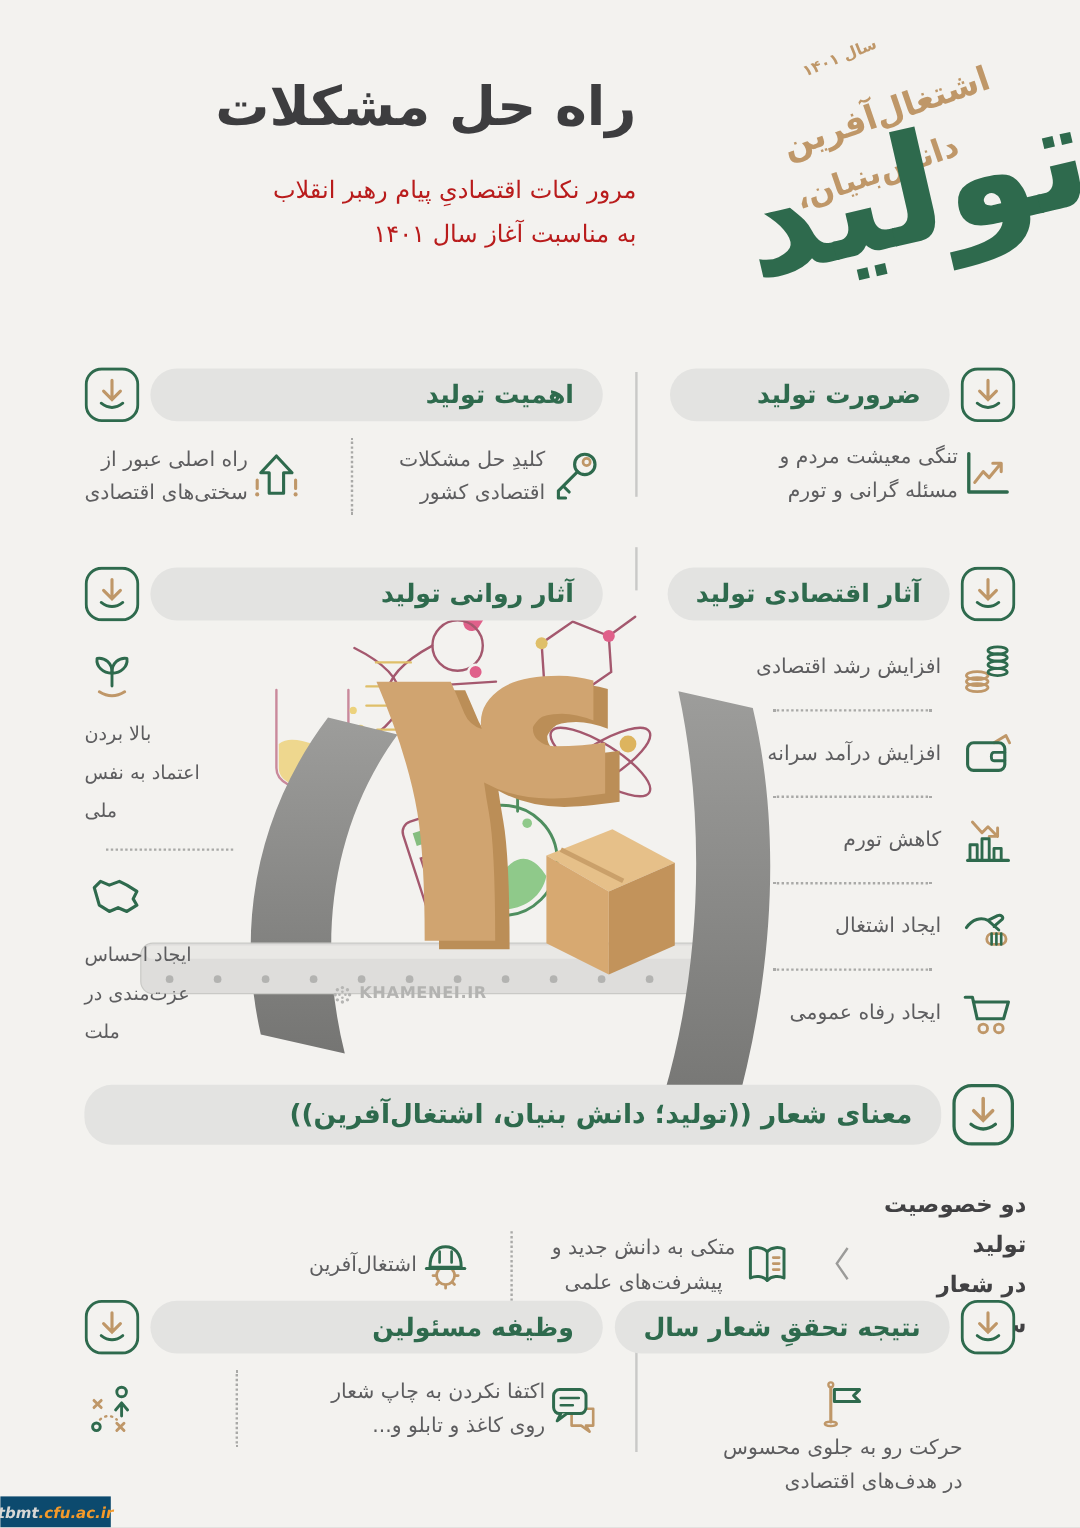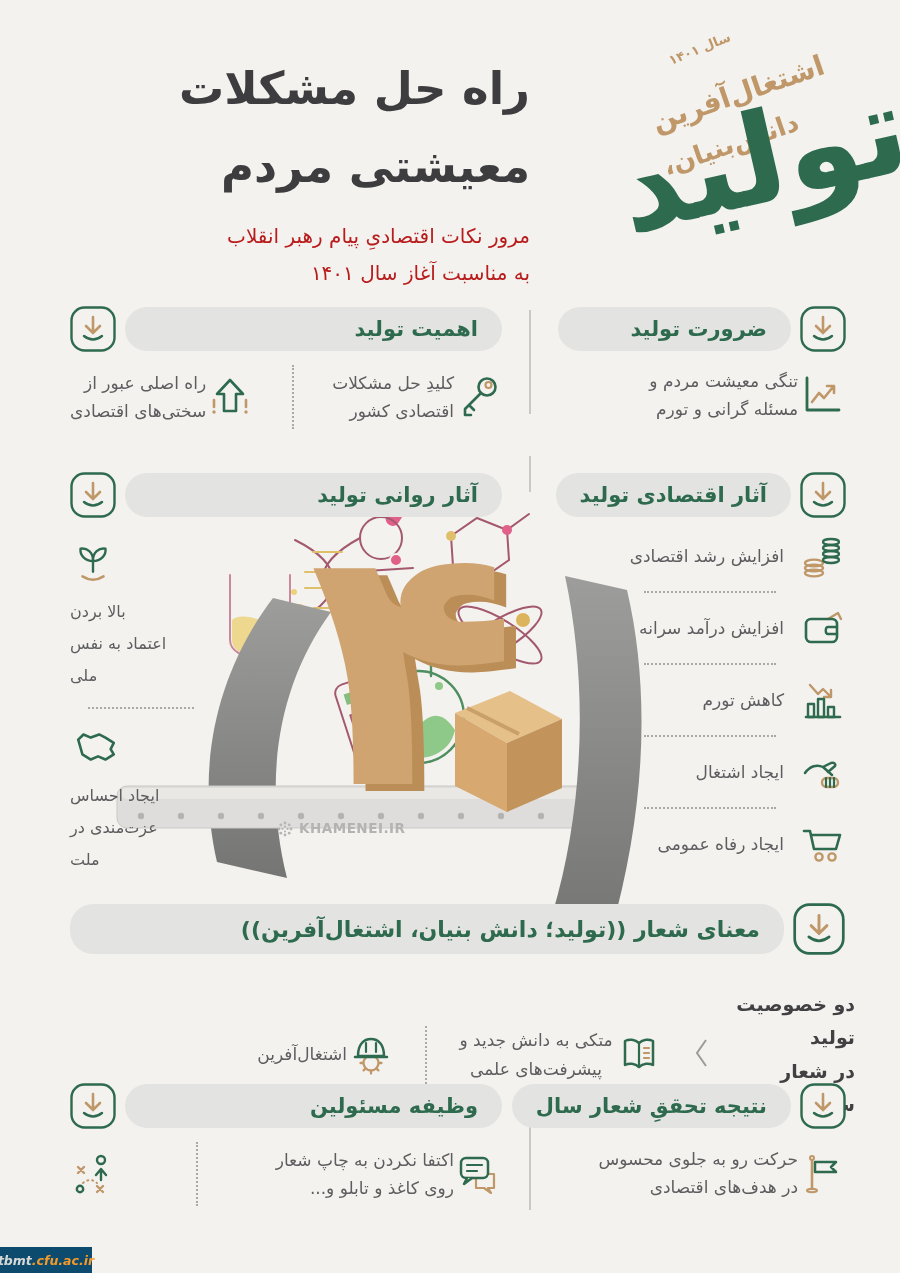--- a/index.html
+++ b/index.html
@@ -57,21 +57,21 @@
   #slogan-sec .badge svg{width:52px;height:52px;}
 
   #slogan-row{position:absolute;top:988px;left:85px;width:770px;display:flex;align-items:center;}
   #slogan-row .lead{width:120px;font-weight:bold;font-size:19px;color:#414143;line-height:1.75;text-align:right;}
   #slogan-row .chev{margin:0 26px 0 30px;}
   #slogan-row .vdot{height:58px;margin:0 30px;}
   #slogan-row .bk-t{width:158px;text-align:center;}
 
   #sec-duty{top:1083px;left:70px;width:432px;}
   #sec-result{top:1083px;left:558px;width:288px;}
-  #sec-result .item{margin-top:16px;}
+  #sec-result .item{margin-top:16px;flex-direction:column;}
 
   .divline{position:absolute;left:529px;width:2px;background:#c9c9c7;}
   #div1{top:310px;height:104px;}
   #div2{top:456px;height:36px;}
   #div3{top:1092px;height:118px;}
 
   
   #illus{position:absolute;top:480px;left:95px;width:615px;height:470px;pointer-events:none;}
   #khlogo{position:absolute;left:276px;top:820px;display:flex;align-items:flex-start;gap:5px;direction:ltr;
           color:#b3b3b1;font-size:13.5px;font-weight:bold;letter-spacing:.5px;}
@@ -84,21 +84,20 @@
   #wm .p2{color:#f49a2a;}
 </style>
 </head>
 <body>
 
 <div class="canvas">
 
   <div id="title-block">
     <div class="title">
       <div>راه حل مشکلات</div>
-      <div>معیشتی مردم</div>
     </div>
     <div class="subtitle">
       <div>مرور نکات اقتصادیِ پیام رهبر انقلاب</div>
       <div>به مناسبت آغاز سال ۱۴۰۱</div>
     </div>
   </div>
 
   <div id="cal">
     <span class="cal-year">سال ۱۴۰۱</span>
     <span class="cal-w1">اشتغال‌آفرین</span>

